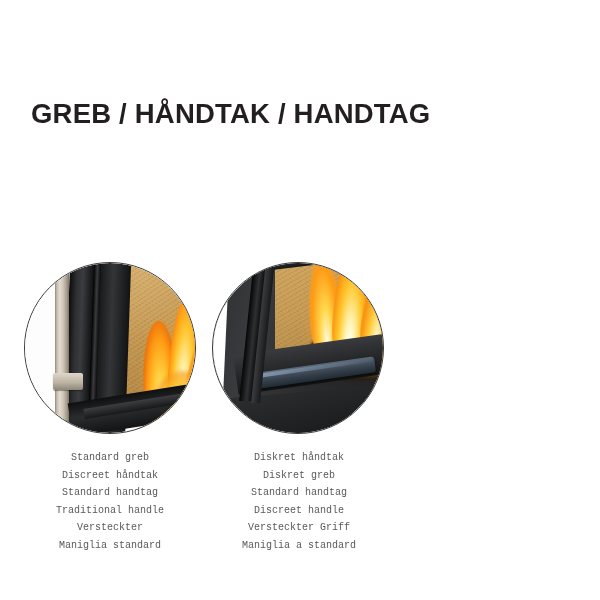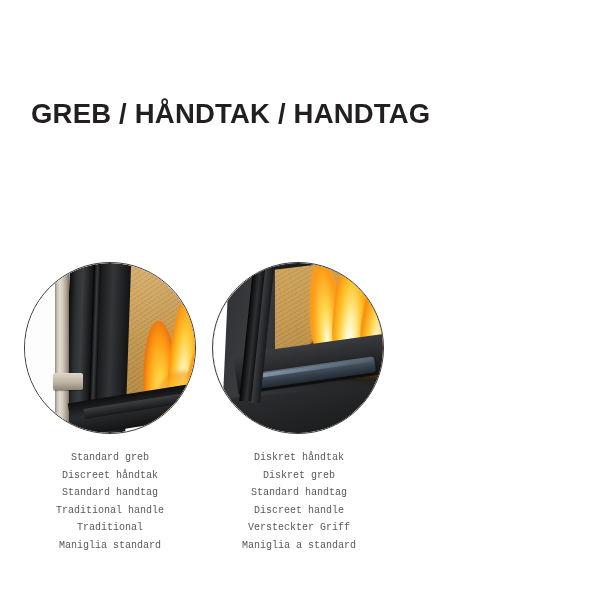--- a/index.html
+++ b/index.html
@@ -428,21 +428,21 @@
         </div>
       </div>
     </div>
   </div>
 
   <div class="caption caption-left">
     <span class="caption-line">Standard greb</span>
     <span class="caption-line">Discreet håndtak</span>
     <span class="caption-line">Standard handtag</span>
     <span class="caption-line">Traditional handle</span>
-    <span class="caption-line">Traditional</span>
+    <span class="caption-line">Versteckter</span>
     <span class="caption-line">Maniglia standard</span>
   </div>
 
   <div class="caption caption-right">
     <span class="caption-line">Diskret håndtak</span>
     <span class="caption-line">Diskret greb</span>
     <span class="caption-line">Standard handtag</span>
     <span class="caption-line">Discreet handle</span>
     <span class="caption-line">Versteckter Griff</span>
     <span class="caption-line">Maniglia a standard</span>

